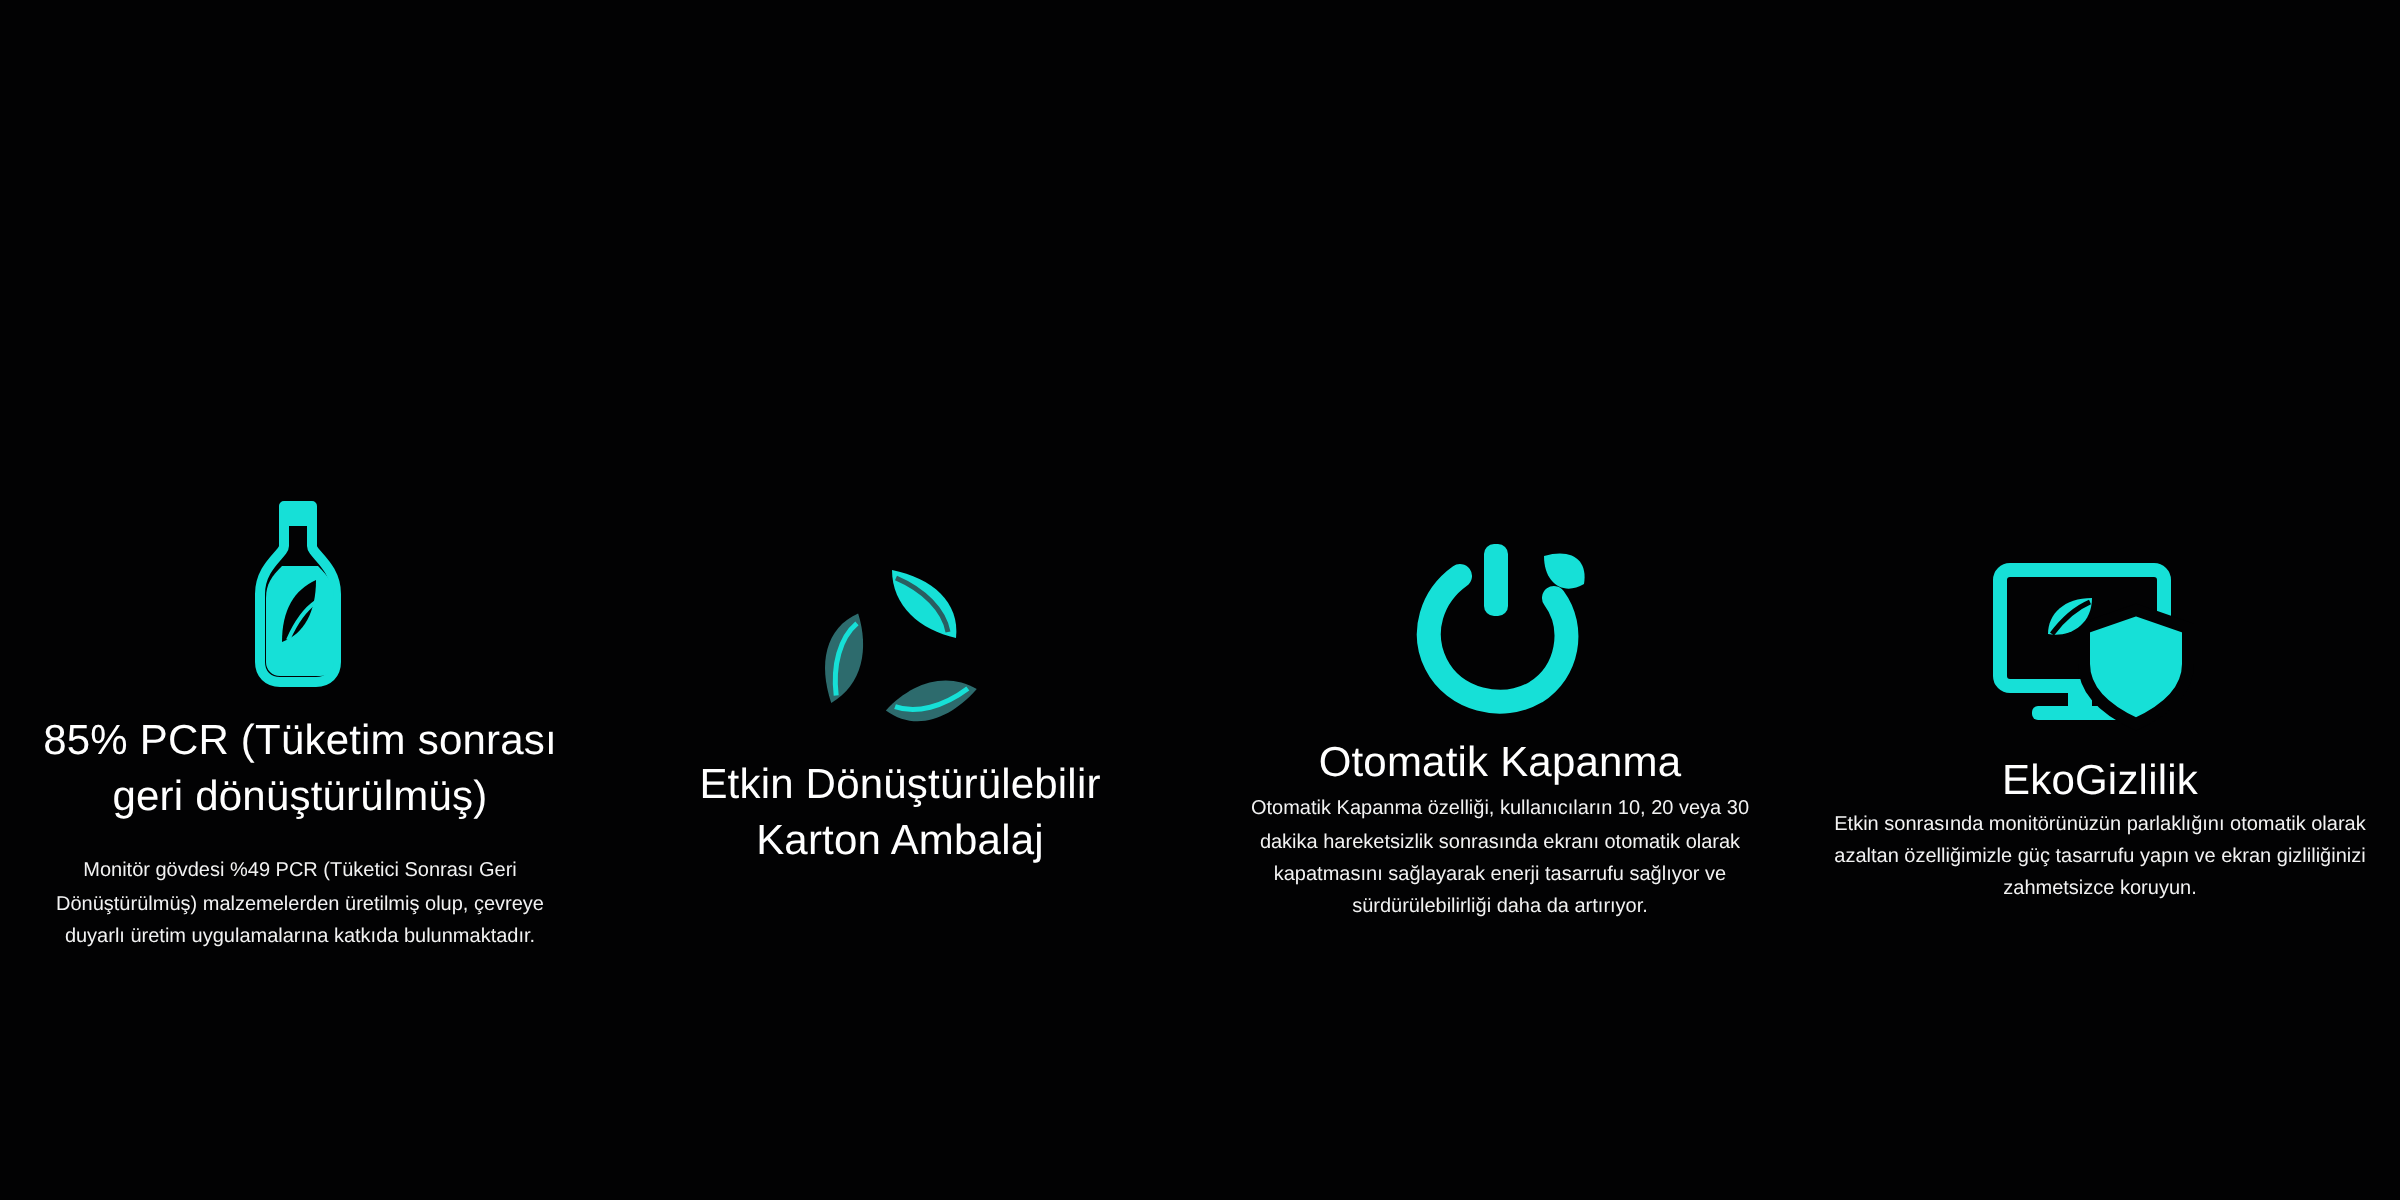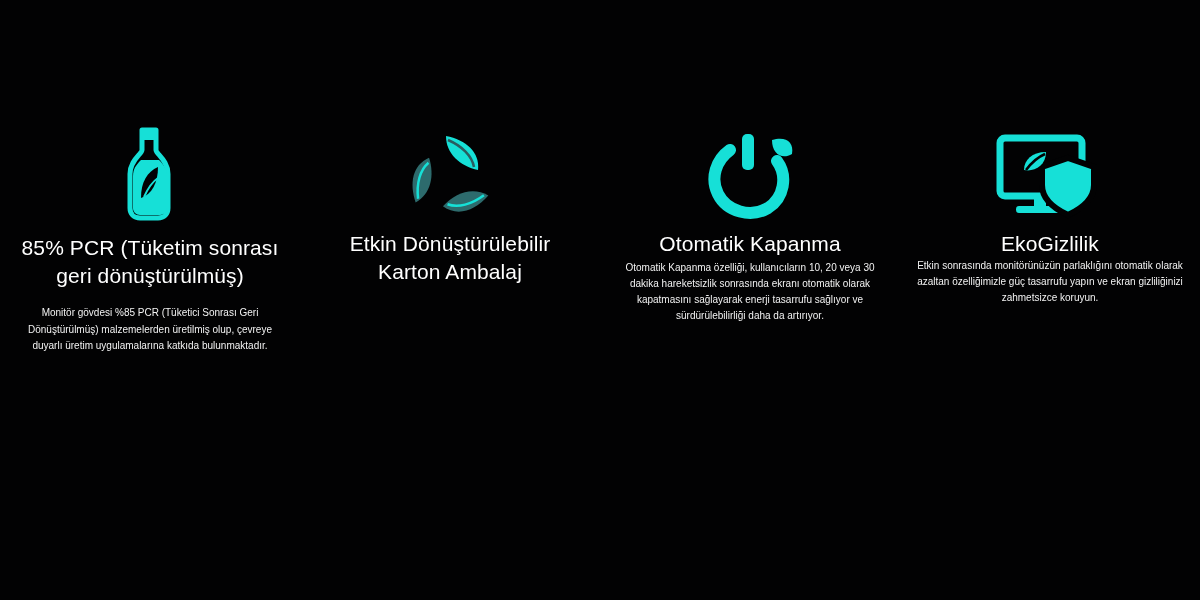--- a/index.html
+++ b/index.html
@@ -13,21 +13,21 @@
     overflow: hidden;
     font-family: "Liberation Sans", sans-serif;
     color: #ffffff;
   }
   .features-section {
     width: 1200px;
     height: 600px;
     background: #020203;
     display: flex;
     flex-direction: row;
-    align-items: flex-start;
+    align-items: center;
     justify-content: center;
     box-sizing: border-box;
     padding: 120px 0 0 0;
   }
   .feature-card {
     width: 300px;
     box-sizing: border-box;
     padding: 0 16px;
     display: flex;
     flex-direction: column;
@@ -79,21 +79,21 @@
         <path d="M34 4 h12 v20 c0 4 12 10 12 24 v34 c0 6 -4 10 -10 10 H30 c-6 0 -10 -4 -10 -10 V48 c0 -14 12 -20 12 -24 V4 z" fill="none" stroke="#16e0d7" stroke-width="5" stroke-linejoin="round"></path>
         <path d="M34 6 h12 v8 h-12 z" fill="#16e0d7"></path>
 
         <path d="M31 34 c-5 5 -8 9 -8 16 v32 c0 4 3 7 7 7 h20 c4 0 7 -3 7 -7 V50 c0 -7 -3 -11 -8 -16 z" fill="#16e0d7"></path>
 
         <path d="M31 72 c0 -16 6 -26 17 -31 c0 16 -6 27 -17 31 z" fill="#020203"></path>
         <path d="M34 71 c4 -9 8 -15 14 -19" fill="none" stroke="#16e0d7" stroke-width="2"></path>
       </svg>
     </div>
     <h3 class="feature-title">85% PCR (Tüketim sonrası geri dönüştürülmüş)</h3>
-    <p class="feature-desc">Monitör gövdesi %85 PCR (Tüketici Sonrası Geri Dönüştürülmüş) malzemelerden üretilmiş olup, çevreye duyarlı üretim uygulamalarına katkıda bulunmaktadır.</p>
+    <p class="feature-desc">Monitör gövdesi %49 PCR (Tüketici Sonrası Geri Dönüştürülmüş) malzemelerden üretilmiş olup, çevreye duyarlı üretim uygulamalarına katkıda bulunmaktadır.</p>
   </div>
 
   <div class="feature-card card-2">
     <div class="icon-wrap">
       <svg width="110" height="98" viewBox="0 0 110 98" aria-hidden="true">
         <g transform="translate(55,52)">
 
           <g>
             <path d="M-4,-42 C16,-38 30,-26 28,-8 C10,-12 -4,-24 -4,-42 Z" fill="#16e0d7"></path>
             <path d="M-2,-38 C12,-32 22,-22 24,-11" fill="none" stroke="#2a5d60" stroke-width="2.5"></path>

